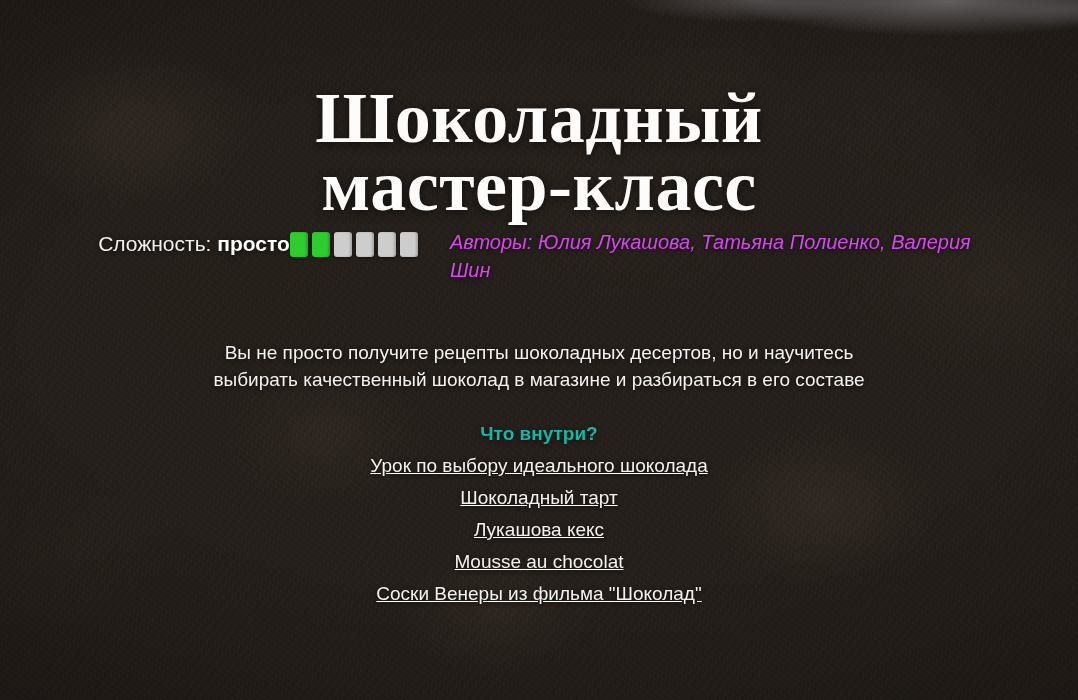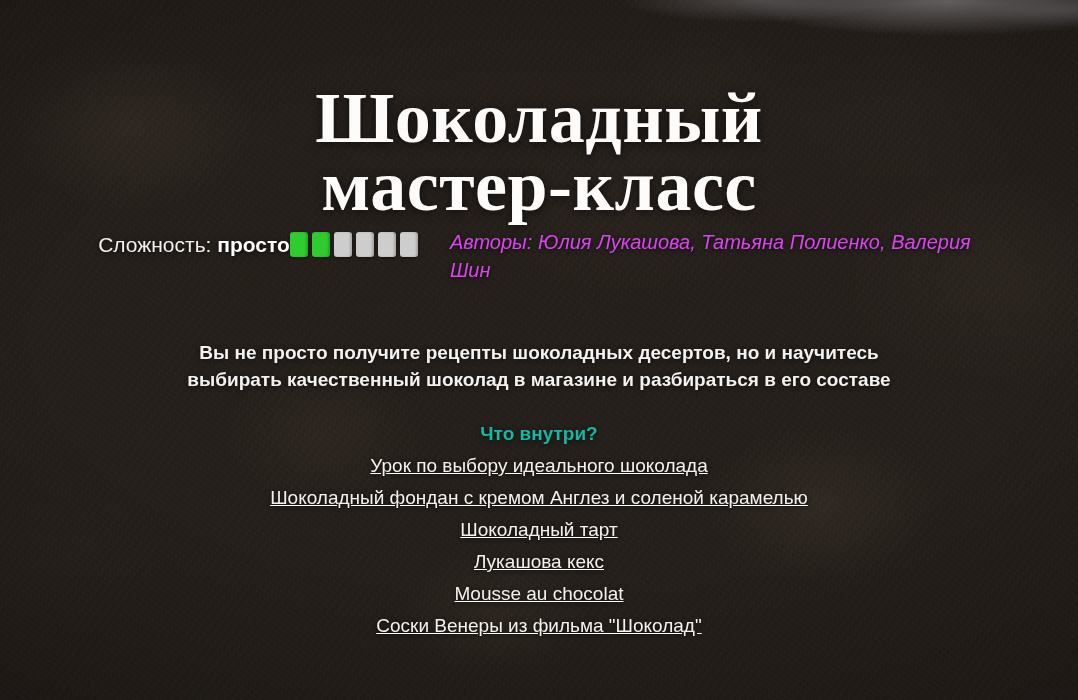--- a/index.html
+++ b/index.html
@@ -110,21 +110,21 @@
     top: 228px;
     width: 1078px;
     display: flex;
     align-items: flex-start;
     justify-content: center;
     gap: 0;
   }
 
   .difficulty {
     display: flex;
-    align-items: center;
+    align-items: flex-start;
     gap: 0;
     padding-top: 4px;
   }
   .difficulty-label {
     font-size: 21px;
     color: #f2f0ee;
     white-space: nowrap;
     text-shadow: 0 1px 5px rgba(0,0,0,0.65);
   }
   .difficulty-label b {
@@ -159,21 +159,20 @@
   .lead {
     position: absolute;
     left: 0;
     top: 320px;
     width: 1078px;
     text-align: center;
     font-size: 19px;
     line-height: 27px;
     color: #f4f2f0;
     text-shadow: 0 1px 5px rgba(0,0,0,0.6);
-    font-weight: bold;
   }
   .lead-line { display: block; }
 
   .inside {
     position: absolute;
     left: 0;
     top: 418px;
     width: 1078px;
     text-align: center;
   }
@@ -242,21 +241,20 @@
 
     <p class="lead">
       <span class="lead-line">Вы не просто получите рецепты шоколадных десертов, но и научитесь</span>
       <span class="lead-line">выбирать качественный шоколад в магазине и разбираться в его составе</span>
     </p>
 
     <div class="inside">
       <div class="inside-heading">Что внутри?</div>
       <ul class="inside-list">
         <li>Урок по выбору идеального шоколада</li>
-        <li>Шоколадный фондан с кремом Англез и соленой карамелью</li>
         <li>Шоколадный тарт</li>
         <li>Лукашова кекс</li>
         <li>Mousse au chocolat</li>
         <li>Соски Венеры из фильма "Шоколад"</li>
       </ul>
     </div>
 
   </div>
 </div>
 

